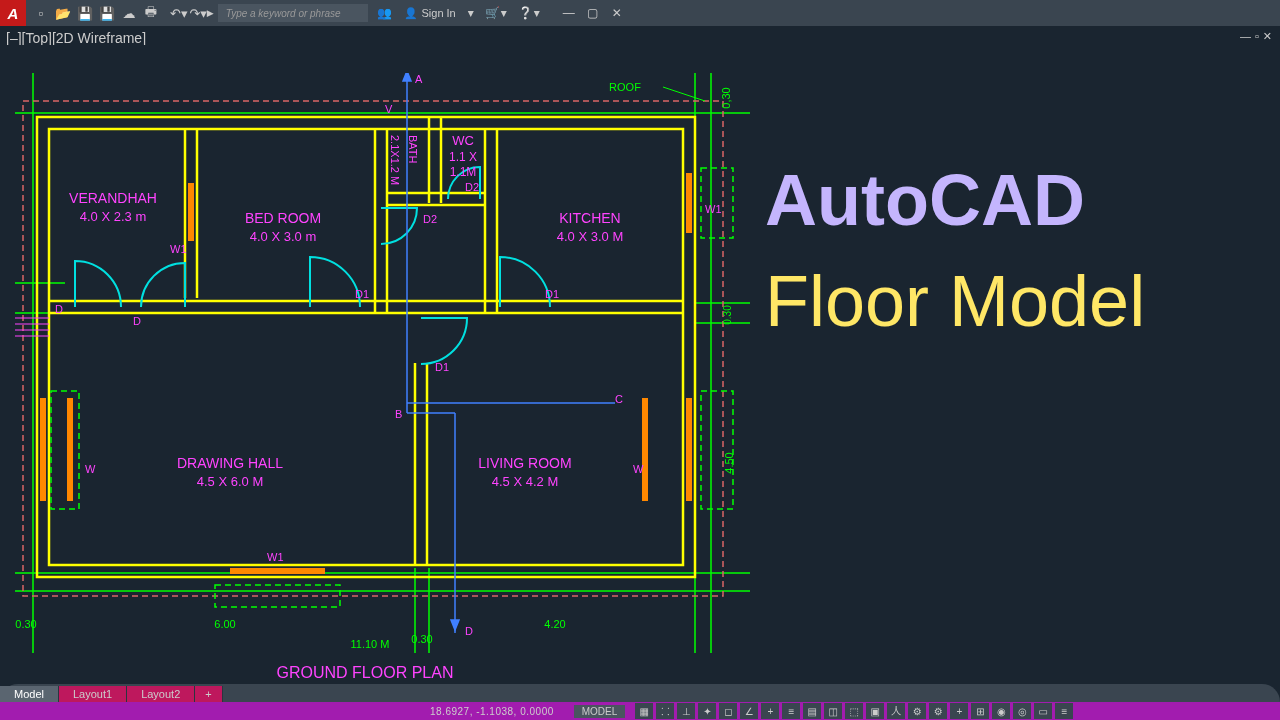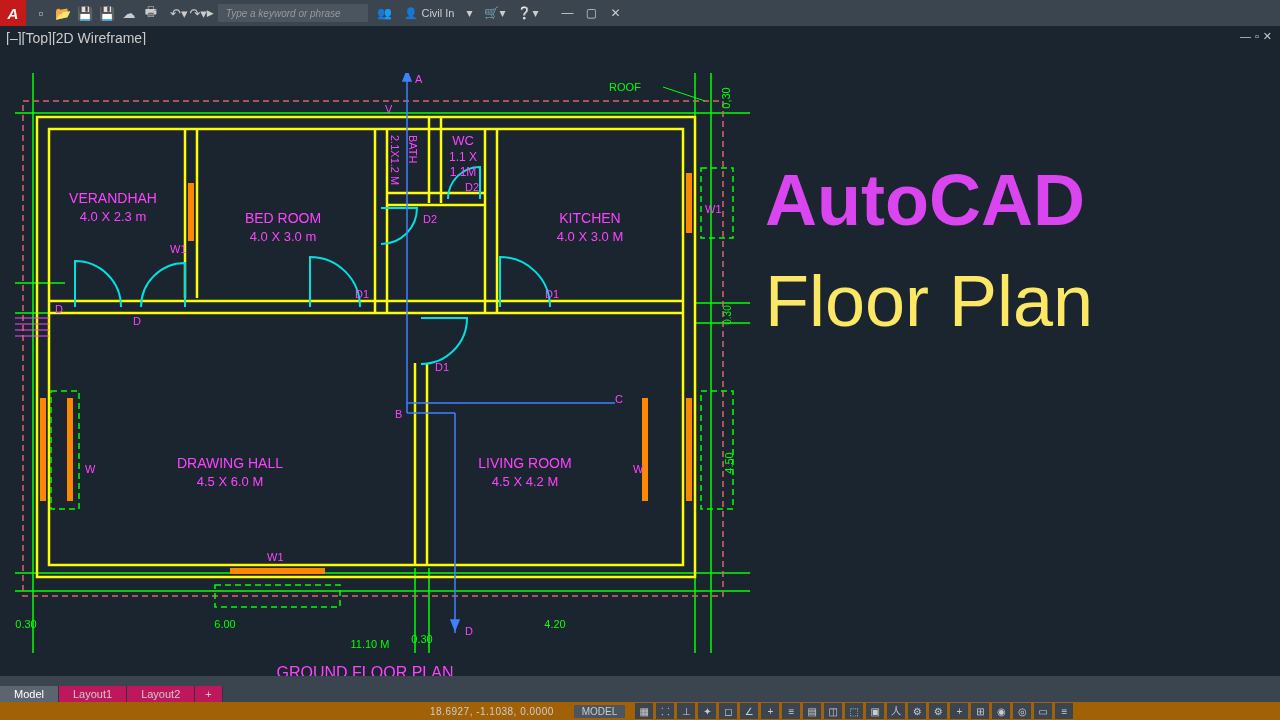--- a/index.html
+++ b/index.html
@@ -19,28 +19,28 @@
 .doc-wbtns { position:absolute; top:30px; right:8px; display:flex; gap:4px; font-size:11px; }
 .canvas { position:absolute; top:45px; left:0; right:0; bottom:36px; background:#1a2530; }
 .plan { position:absolute; left:15px; top:0; width:735px; height:610px;margin-top:28px; }
 .plan svg { width:100%; height:100%; }
 .plan text { font-family:Arial; }
 .room-lbl { fill:#ff44ff; font-size:14px; text-anchor:middle; }
 .room-dim { fill:#ff44ff; font-size:13px; text-anchor:middle; }
 .tag { fill:#ff44ff; font-size:11px; }
 .dim-txt { fill:#00ff00; font-size:11px; text-anchor:middle; }
 .overlay { position:absolute; right:35px; top:105px; width:480px; font-family:Georgia,'Times New Roman',serif; line-height:1.4; }
-.overlay .l1 { color:#d946ef; font-size:72px; font-weight:bold; }
+.overlay .l1 { color:#c4b5fd; font-size:72px; font-weight:bold; }
 .overlay .l2,.overlay .l3 { color:#ffe766; font-size:72px; }
-.bottom { position:absolute; bottom:0; left:0; right:0; height:44px; background:#3a4550; }
+.bottom { position:absolute; bottom:0; left:0; right:0; height:36px; background:#3a4550;border-radius:18px; }
 .tabs { position:absolute; bottom:18px; left:0; display:flex; font-size:11px; }
 .tab { padding:2px 14px; background:#be185d; border-right:1px solid #2a3540; }
 .tab.active { background:#5a6570; color:#fff; }
 .tab.plus { padding:2px 10px; }
-.status { position:absolute; bottom:0; left:0; right:0; height:18px; background:#a16207; display:flex; align-items:center; font-size:10px;margin-top:32px; }
+.status { position:absolute; bottom:0; left:0; right:0; height:18px; background:#a21caf; display:flex; align-items:center; font-size:10px;margin-top:32px; }
 .status .coords { margin-left:430px; color:#ccc; letter-spacing:0.5px; }
 .status .model { margin-left:20px; padding:1px 8px; background:#4a5560; }
 .status .icons { margin-left:10px; display:flex; gap:3px; }
 .status .icons span { width:18px; height:16px; display:flex; align-items:center; justify-content:center; font-size:10px; background:#3a4550; }
 </style>
 </head>
 <body>
 
 <div class="titlebar">
   <div class="logo">A</div>
@@ -53,21 +53,21 @@
     <span>🖶</span>
   </div>
   <div class="arrows">
     <span style="font-size:13px">↶▾</span>
     <span style="font-size:13px">↷▾</span>
   </div>
   <span style="font-size:9px;padding-right:4px">▶</span>
   <div class="search">Type a keyword or phrase</div>
   <div class="titler">
     <span class="ico">👥</span>
-    <span>👤 <span>Civil In</span></span>
+    <span>👤 <span>Sign In</span></span>
     <span class="ico">▾</span>
     <span class="ico">🛒▾</span>
     <span class="ico">❔▾</span>
   </div>
   <div class="wbtns">
     <span>—</span>
     <span>▢</span>
     <span>✕</span>
   </div>
 </div>
@@ -232,21 +232,21 @@
         <text x="716" y="242" class="dim-txt" transform="rotate(-90 716 242)" style="font-size:10px">0.30</text>
         <text x="718" y="390" class="dim-txt" transform="rotate(-90 718 390)">4.50</text>
       </g>
 
       <text x="350" y="605" class="room-lbl" style="font-size:16px">GROUND FLOOR PLAN</text>
     </svg>
   </div>
 
   <div class="overlay">
     <div class="l1">AutoCAD</div>
-    <div class="l2">Floor Plan</div>
+    <div class="l2">Floor Model</div>
   </div>
 </div>
 
 <div class="bottom">
   <div class="tabs">
     <div class="tab active">Model</div>
     <div class="tab">Layout1</div>
     <div class="tab">Layout2</div>
     <div class="tab plus">+</div>
   </div>

